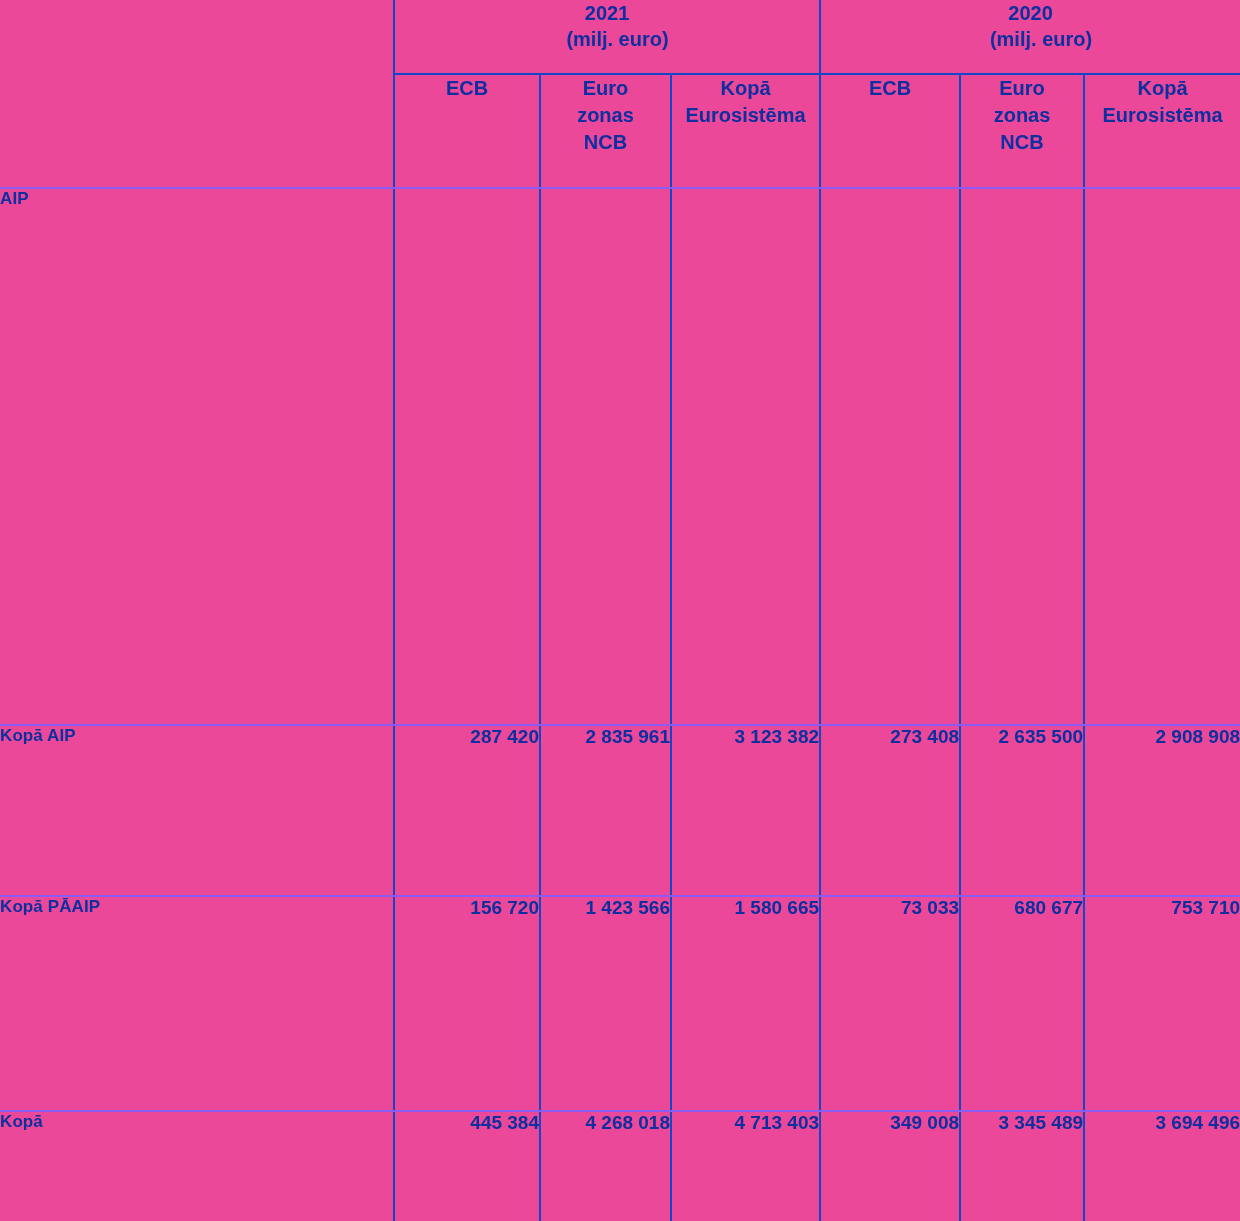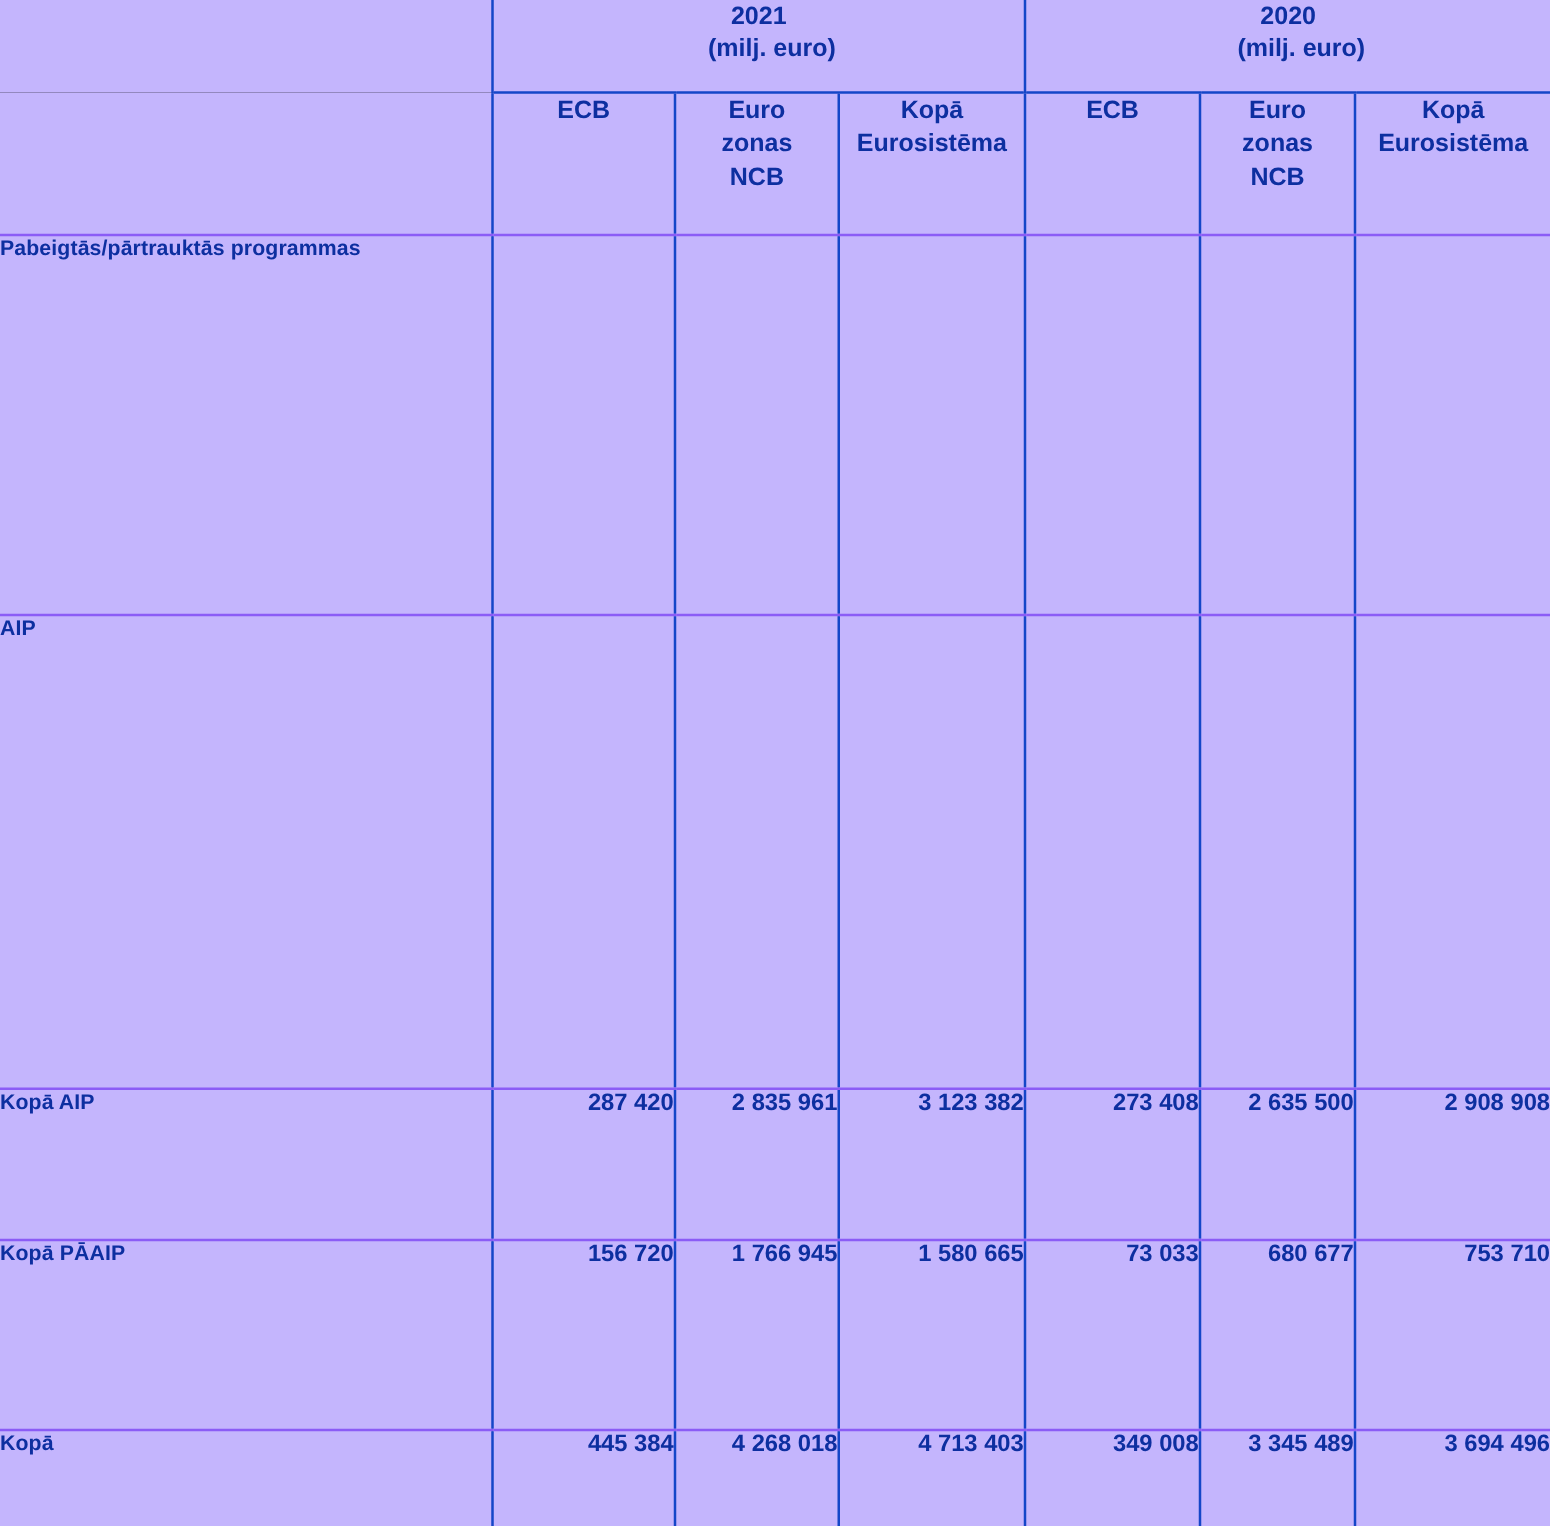--- a/index.html
+++ b/index.html
@@ -27,21 +27,21 @@
     height: 1221px;
     border-collapse: collapse;
     table-layout: fixed;
     background: #000000;
   }
 
   table.fin-table td,
   table.fin-table th {
     padding: 0;
     margin: 16px;
-    background: #c4b5fd;
+    background: #ec4899;
     color: #0d2fa0;
     vertical-align: top;
     font-weight: bold;
   }
 
   
   col.c-label { width: 394px; }
   col.c-ecb1  { width: 146px; }
   col.c-ncb1  { width: 131px; }
   col.c-tot1  { width: 149px; }
@@ -157,29 +157,20 @@
         </td>
         <td class="col-head bl bt bb">
           <span class="hl">Kopā</span>
           <span class="hl">Eurosistēma</span>
         </td>
       </tr>
     </thead>
 
     <tbody>
 
-      <tr class="r-section-prog">
-        <td class="row-label bb">Pabeigtās/pārtrauktās programmas</td>
-        <td class="num bl bb"></td>
-        <td class="num bl bb"></td>
-        <td class="num bl bb"></td>
-        <td class="num bl bb"></td>
-        <td class="num bl bb"></td>
-        <td class="num bl bb"></td>
-      </tr>
 
       <tr class="r-section-aip">
         <td class="row-label bb">AIP</td>
         <td class="num bl bb"></td>
         <td class="num bl bb"></td>
         <td class="num bl bb"></td>
         <td class="num bl bb"></td>
         <td class="num bl bb"></td>
         <td class="num bl bb"></td>
       </tr>
@@ -191,21 +182,21 @@
         <td class="num bl bb">3 123 382</td>
         <td class="num bl bb">273 408</td>
         <td class="num bl bb">2 635 500</td>
         <td class="num bl bb">2 908 908</td>
       </tr>
 
 
       <tr class="r-total-paaip">
         <td class="row-label bb">Kopā PĀAIP</td>
         <td class="num bl bb">156 720</td>
-        <td class="num bl bb">1 766 945</td>
+        <td class="num bl bb">1 423 566</td>
         <td class="num bl bb">1 580 665</td>
         <td class="num bl bb">73 033</td>
         <td class="num bl bb">680 677</td>
         <td class="num bl bb">753 710</td>
       </tr>
 
       <tr class="r-grand">
         <td class="row-label">Kopā</td>
         <td class="num bl">445 384</td>
         <td class="num bl">4 268 018</td>

